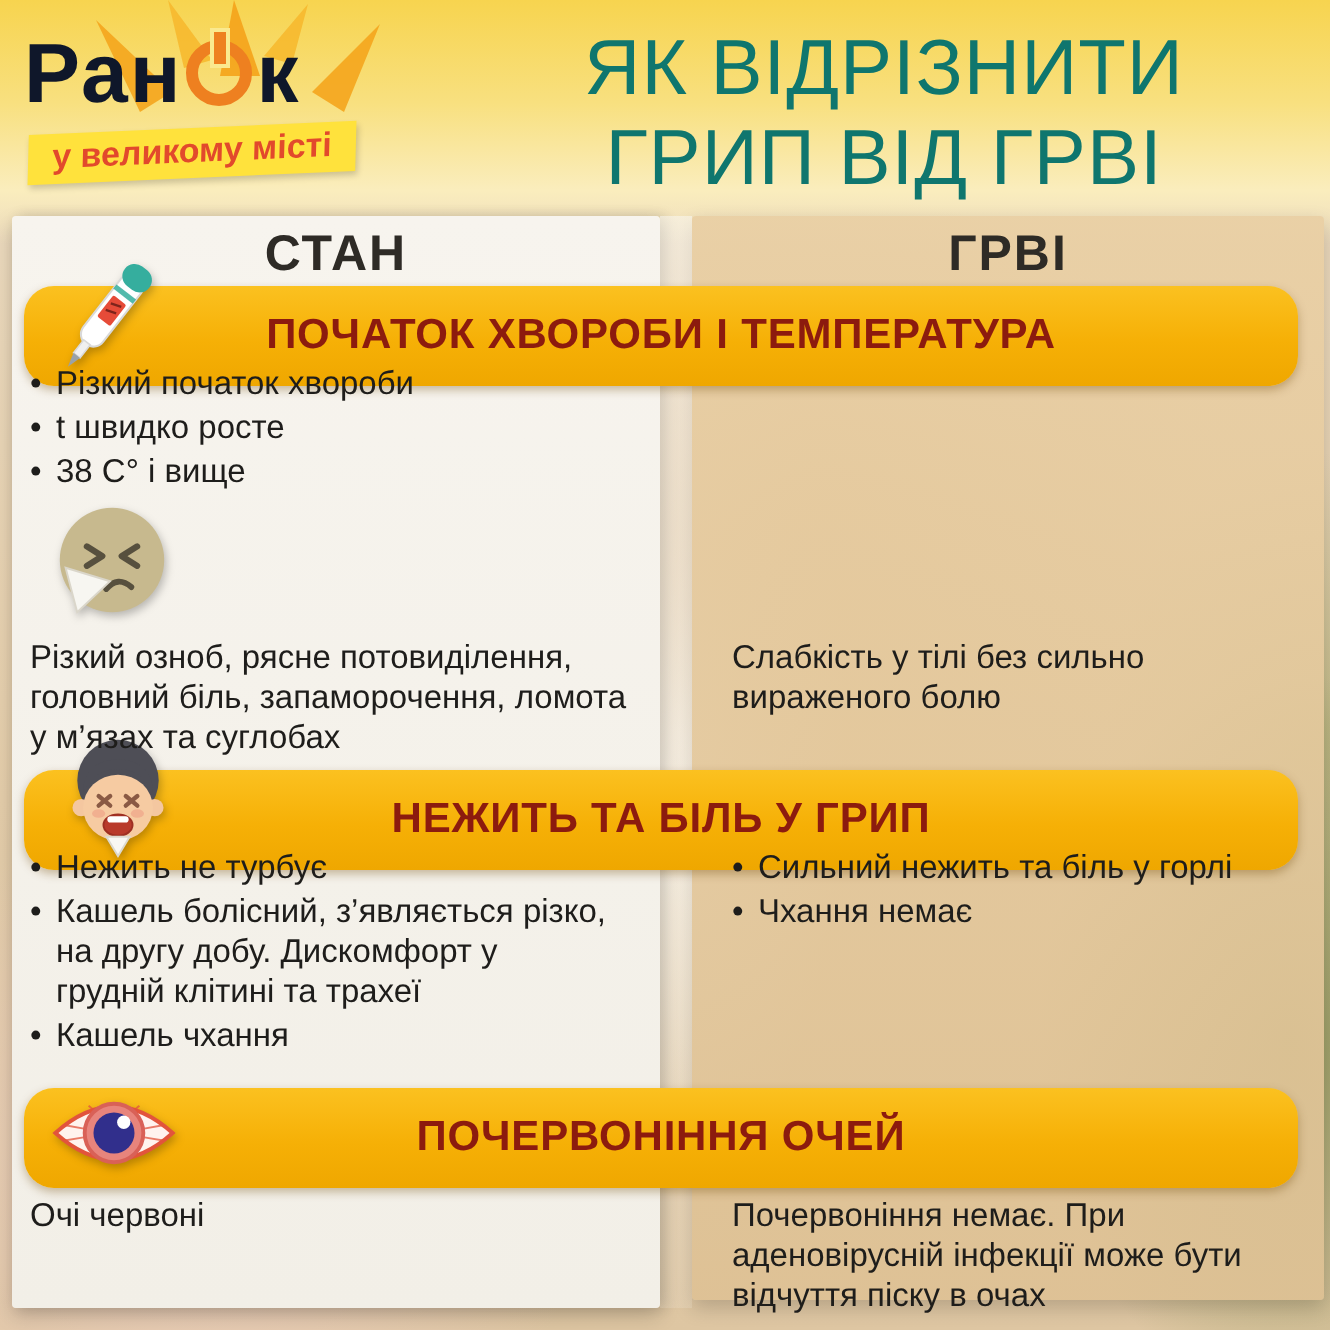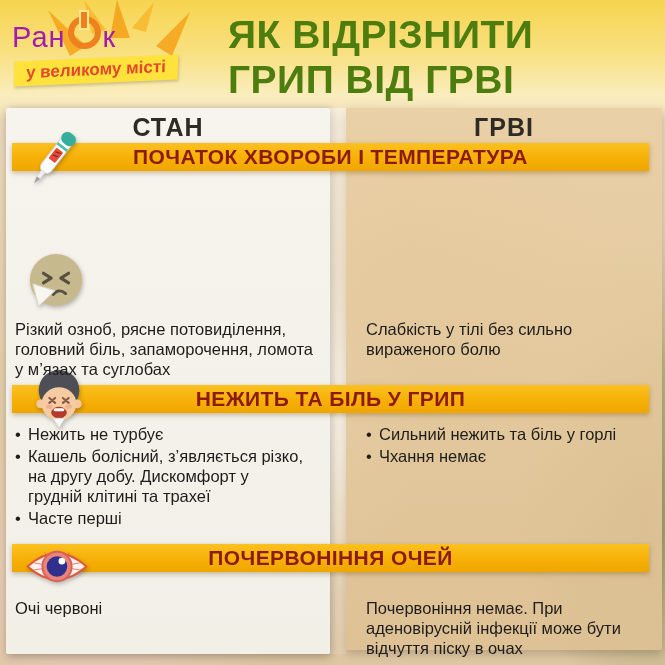--- a/index.html
+++ b/index.html
@@ -20,42 +20,42 @@
       linear-gradient(180deg,#EEDEC4 0%,#E5CEAB 60%,#DEC6A2 100%);
   }
   .header-grad{
     position:absolute;left:0;top:0;width:665px;height:122px;
     background:linear-gradient(180deg,#F7D44F 0%,#F8E07F 42%,#FAEDBD 78%,rgba(244,235,214,0) 100%);
   }
   
   .sun-rays{position:absolute;left:14px;top:0;width:210px;height:72px;}
   .logo{position:absolute;left:12px;top:16px;width:230px;}
   .brand{
-    font-size:29px;font-weight:normal;color:#a21caf;line-height:1;
+    font-size:42px;font-weight:bold;color:#0f172a;line-height:1;
     letter-spacing:1px;white-space:nowrap;
   }
   .power-o{
     display:inline-block;width:21px;height:21px;border:6px solid #EE8020;
     border-radius:50%;position:relative;vertical-align:-2px;margin:0 2px;
   }
   .power-o::after{
     content:"";position:absolute;left:50%;top:-10px;transform:translateX(-50%);
     width:6px;height:16px;background:#EE8020;
     box-shadow:0 0 0 2px #FAE98F;
   }
   .tagline{
     display:inline-block;margin-top:6px;margin-left:2px;
     background:#FFE23C;color:#E2492C;font-weight:bold;font-size:17px;
     padding:2px 12px 3px;transform:rotate(-2.5deg) skewX(-4deg);
     box-shadow:1px 2px 3px rgba(0,0,0,.18);white-space:nowrap;
   }
   
   .title{
     position:absolute;left:228px;top:12px;width:428px;
-    color:#4d7c0f;font-weight:bold;
+    text-align:center;color:#0f766e;font-weight:normal;
     font-size:39px;line-height:45px;letter-spacing:.5px;
   }
   
   .panel{position:absolute;top:108px;border-radius:2px;}
   .panel-left{
     left:6px;width:324px;height:546px;
     background:linear-gradient(180deg,#F7F4EE 0%,#F2EFE7 100%);
     box-shadow:3px 0 7px rgba(0,0,0,.14), 0 4px 10px rgba(0,0,0,.18);
   }
   .panel-right{
@@ -69,21 +69,21 @@
   }
   
   .col-head{
     position:absolute;top:113px;font-size:25px;font-weight:bold;color:#2E2B26;
     text-align:center;letter-spacing:1px;
   }
   .col-head-left{left:6px;width:324px;}
   .col-head-right{left:346px;width:316px;}
   
   .banner{
-    position:absolute;left:12px;width:637px;height:28px;border-radius:0;
+    position:absolute;left:12px;width:637px;height:50px;border-radius:15px;
     background:linear-gradient(180deg,#FBC120 0%,#F6B006 55%,#EFA700 100%);
     box-shadow:0 2px 5px rgba(110,70,0,.35);
     display:flex;align-items:center;justify-content:center;
   }
   .banner span{
     color:#8C1B0E;font-weight:bold;font-size:21px;letter-spacing:.4px;
   }
   .banner-1{top:143px}.banner-2{top:265px}.banner-3{top:385px}.banner-4{top:544px}
   
   .sec-icon{position:absolute;filter:drop-shadow(1px 2px 2px rgba(0,0,0,.25));}
@@ -181,28 +181,33 @@
   </svg>
 
   <svg class="sec-icon icon-eye" viewBox="0 0 66 44">
     <path d="M3 22 Q33 -5 63 22 Q33 49 3 22 Z" fill="#FFF3EE" stroke="#E2543C" stroke-width="2"></path>
     <path d="M8 18 L19 20 M7 26 L19 24 M58 18 L47 20 M59 26 L47 24 M20 8 L26 13 M46 8 L40 13" stroke="#E2543C" stroke-width="1" opacity=".75"></path>
     <circle cx="33" cy="22" r="15" fill="#E8847C" stroke="#D96157" stroke-width="2"></circle>
     <circle cx="33" cy="22" r="10.5" fill="#312F8C"></circle>
     <circle cx="38" cy="16.5" r="3.4" fill="#FFFFFF"></circle>
   </svg>
 
+  <ul class="txt lcol row1">
+    <li>Різкий початок хвороби</li>
+    <li>t швидко росте</li>
+    <li>38 C° і вище</li>
+  </ul>
 
   <p class="txt para-l row2">Різкий озноб, рясне потовиділення, головний біль, запаморочення, ломота у м’язах та суглобах</p>
   <p class="txt para-r row2">Слабкість у тілі без сильно вираженого болю</p>
 
   <ul class="txt lcol row3">
     <li>Нежить не турбує</li>
     <li>Кашель болісний, з’являється різко, на другу добу. Дискомфорт у грудній клітині та трахеї</li>
-    <li>Часте перші</li>
+    <li>Кашель чхання</li>
   </ul>
   <ul class="txt rcol row3">
     <li>Сильний нежить та біль у горлі</li>
     <li>Чхання немає</li>
   </ul>
 
   <p class="txt para-l row4">Очі червоні</p>
   <p class="txt para-r row4">Почервоніння немає. При аденовірусній інфекції може бути відчуття піску в очах</p>
 
 </div>

